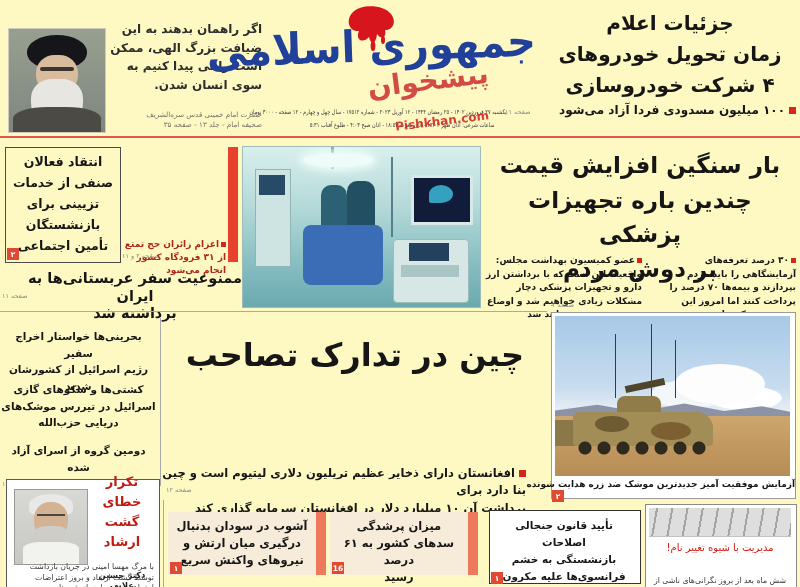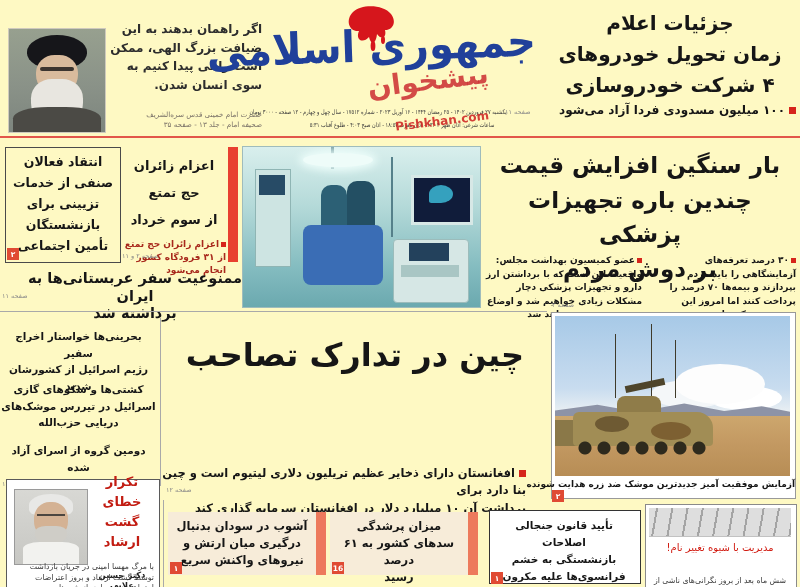--- a/index.html
+++ b/index.html
@@ -178,23 +178,20 @@
 
   <div class="abs pension-box"></div>
   <div class="abs pension-text c pre">انتقاد فعالان
 صنفی از خدمات
 تزیینی برای
 بازنشستگان
 تأمین اجتماعی</div>
   <div class="badge" style="left:7px;top:248px;">۲</div>
 
   <div class="abs hajj-bar"></div>
-  <div class="abs hajj-title c pre">اعزام زائران
-حج تمتع
-از سوم خرداد</div>
   <div class="abs hajj-sub">
     <span class="sq"></span><span>اعزام زائران حج تمتع از ۳۱ فرودگاه کشور انجام می‌شود</span>
   </div>
   <div class="abs hajj-page pageref">صفحه ۲ و ۱۱</div>
 
   <div class="abs saudi-title c pre">ممنوعیت سفر عربستانی‌ها به ایران
 برداشته شد</div>
   <div class="abs saudi-page pageref">صفحه ۱۱</div>
 
   <div class="abs or-photo">

